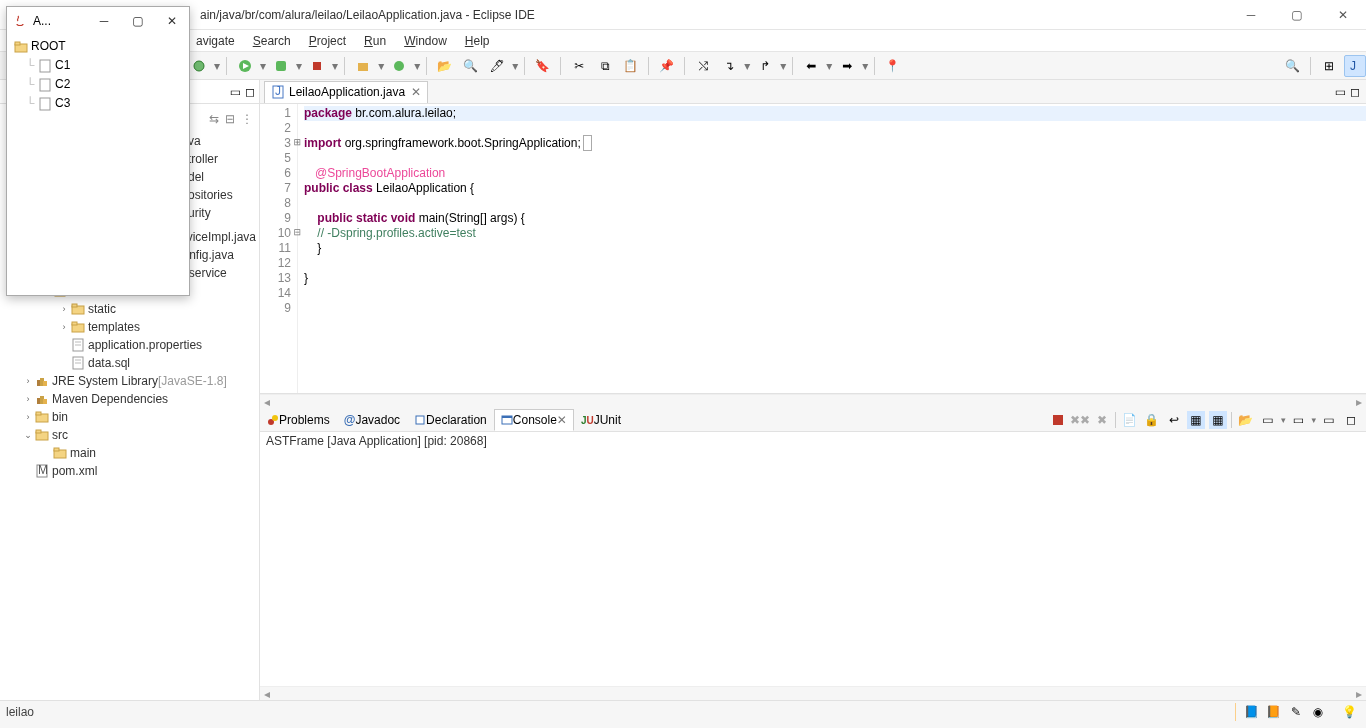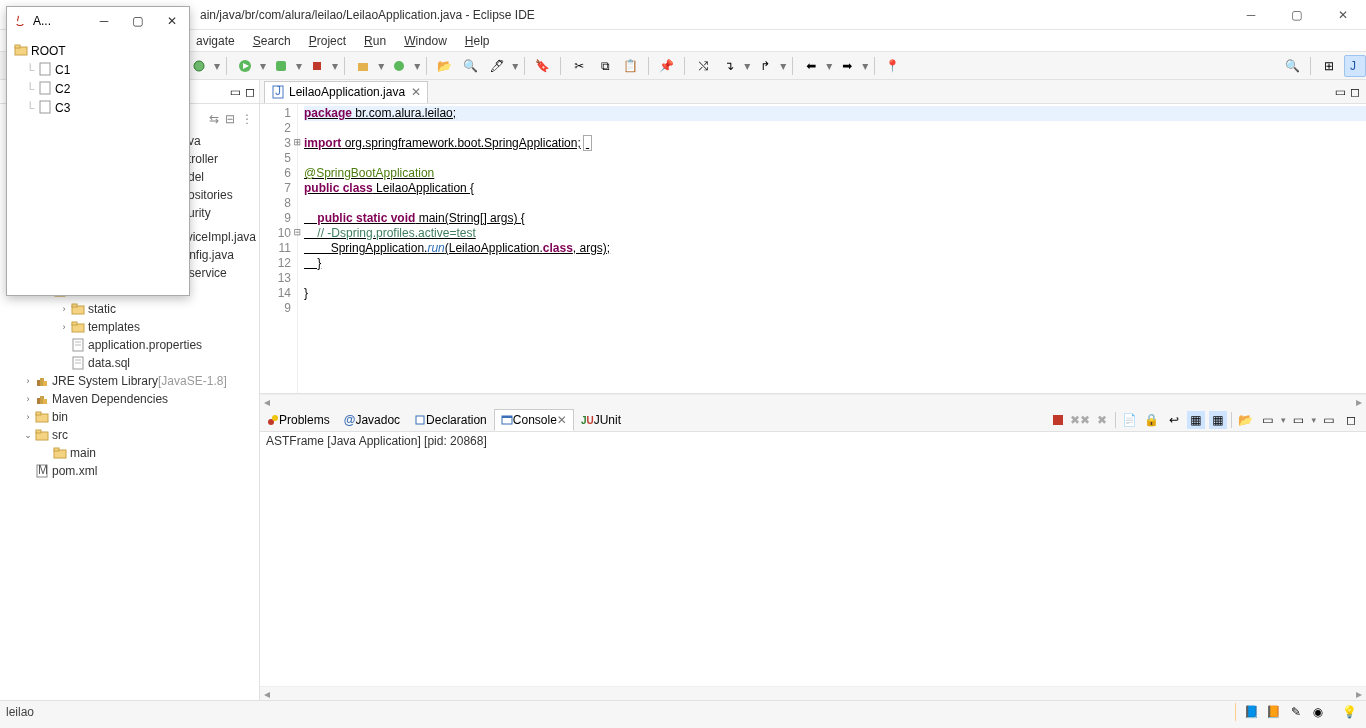--- a/index.html
+++ b/index.html
@@ -35,26 +35,26 @@
 .main { flex: 1; display: flex; flex-direction: column; }
 .edit-tabbar { height: 24px; background: #f6f6f6; display: flex; align-items: center; padding-left: 4px; border-bottom: 1px solid #e1e1e1; position: relative; }
 .etab { background: #fff; border: 1px solid #ccc; border-bottom: 0; height: 22px; display: flex; align-items: center; padding: 0 6px; gap: 4px; cursor: pointer; }
 .etab .cx { color: #777; cursor: pointer; padding-left: 2px; }
 
 .editor { flex: 0 0 290px; display: flex; background: #fff; border-bottom: 1px solid #e1e1e1; }
 .gutter { width: 38px; background: #fff; border-right: 1px solid #eee; text-align: right; padding: 2px 6px 2px 0; color: #888; font-family: Consolas, monospace; font-size: 12px; }
 .gutter .gl { height: 15px; position: relative; }
 .gutter .fold { position: absolute; right: -10px; top: 1px; width: 10px; height: 10px; font-size: 9px; color: #777; }
 .code { flex: 1; padding: 2px 0 2px 6px; font-family: Consolas, monospace; font-size: 12px; overflow: auto; }
-.code .cl { height: 15px; white-space: pre; text-decoration: underline; }
+.code .cl { height: 15px; white-space: pre; }
 .code .cl.hl { background: #e8f2fe; }
 .kw { color: #7f0055; font-weight: bold; }
 .cm { color: #3f7f5f; }
 .st { color: #2a6db8; font-style: italic; }
-.an { color: #4d7c0f; }
+.an { color: #ec4899; margin-left: 11px; }
 .scrollbar-bottom { height: 14px; background: #f6f6f6; border-top: 1px solid #eee; }
 
 .bottom { flex: 1; display: flex; flex-direction: column; background: #fff; }
 .btabbar { height: 24px; background: #f6f6f6; border-bottom: 1px solid #e1e1e1; display: flex; align-items: center; }
 .btab { height: 22px; border: 1px solid transparent; display: flex; align-items: center; padding: 0 6px; gap: 0; cursor: pointer; }
 .btab.active { background: #fff; border: 1px solid #ccc; border-bottom-color: #fff; }
 .btab .cx { color: #777; cursor: pointer; }
 .btoolbar { margin-left: auto; display: flex; align-items: center; gap: 4px; padding-right: 6px; }
 .btoolbar .bbtn { width: 18px; height: 18px; display: flex; align-items: center; justify-content: center; cursor: pointer; }
 .stop-ic { width: 10px; height: 10px; background: #c0392b; }
@@ -66,21 +66,21 @@
 .statusbar .stext { flex: 1; color: #444; }
 .statusbar .sbtn { width: 20px; height: 18px; display: flex; align-items: center; justify-content: center; cursor: pointer; }
 
 
 .popup { position: absolute; top: 6px; left: 6px; width: 184px; height: 290px; background: #fff; border: 1px solid #aaa; box-shadow: 0 3px 10px rgba(0,0,0,.25); display: flex; flex-direction: column; }
 .popup .ptb { height: 28px; display: flex; align-items: center; }
 .popup .ptb .ic { width: 26px; display: flex; justify-content: center; }
 .popup .ptb .ttl { flex: 1; }
 .popup .ptb .pbtn { width: 34px; height: 28px; display: flex; align-items: center; justify-content: center; color: #333; cursor: pointer; }
 .popup .body { flex: 1; padding: 4px 2px; }
-.popup .prow { display: flex; align-items: flex-end; height: 19px; padding-left: 4px; cursor: pointer; }
+.popup .prow { display: flex; align-items: flex-start; height: 19px; padding-left: 4px; cursor: pointer; }
 .popup .prow .ln { width: 14px; display: flex; justify-content: center; }
 .popup .prow .pic { width: 16px; height: 16px; margin-right: 2px; display: flex; align-items: center; justify-content: center; }
 
 svg { display: block; }
 </style>
 </head>
 <body>
 
 <div class="titlebar">
   <div class="title">ain/java/br/com/alura/leilao/LeilaoApplication.java - Eclipse IDE</div>
@@ -443,21 +443,20 @@
       <div class="code" id="code">
           <div class="cl hl"><span class="kw">package</span> br.com.alura.leilao;</div>
           <div class="cl"></div>
           <div class="cl"><span class="kw">import</span> org.springframework.boot.SpringApplication;<span style="border:1px solid #aaa;padding:0 2px;margin-left:2px"> </span></div>
           <div class="cl"></div>
           <div class="cl"><span class="an">@SpringBootApplication</span></div>
           <div class="cl"><span class="kw">public class</span> LeilaoApplication {</div>
           <div class="cl"></div>
           <div class="cl"><span class="kw">    public static void</span> main(String[] args) {</div>
           <div class="cl"><span class="cm">    // -Dspring.profiles.active=test</span></div>
-          <div class="cl">        SpringApplication.<span class="st">run</span>(LeilaoApplication.<span class="kw">class</span>, args);</div>
           <div class="cl">    }</div>
           <div class="cl"></div>
           <div class="cl">}</div>
           <div class="cl"></div>
         </div>
     </div>
     <div class="scrollbar-bottom">
       <div style="display:flex;justify-content:space-between;padding:0 4px;color:#999;font-size:10px">
           <span>◂</span>
           <span>▸</span>

